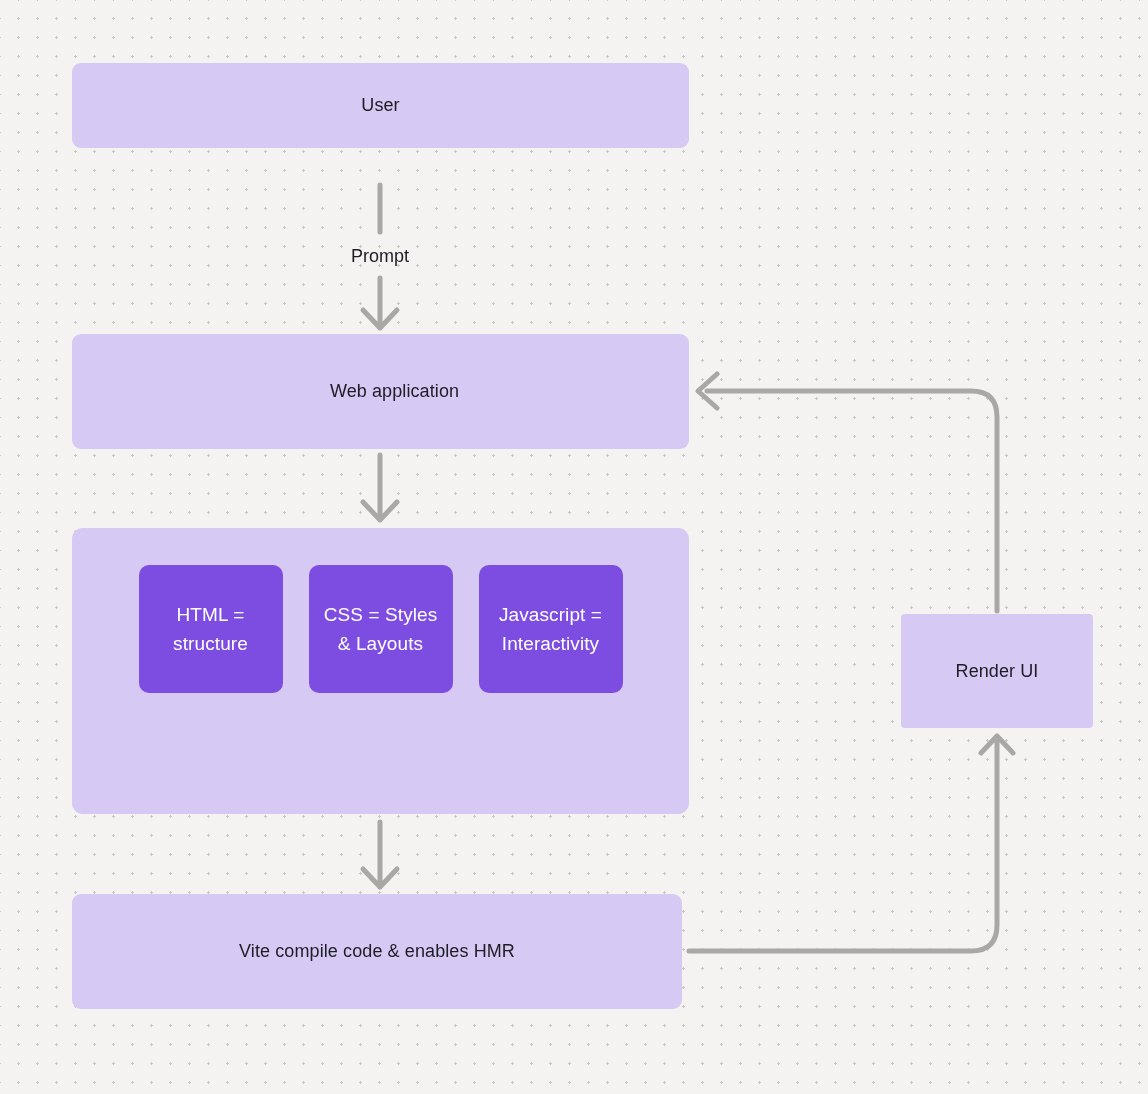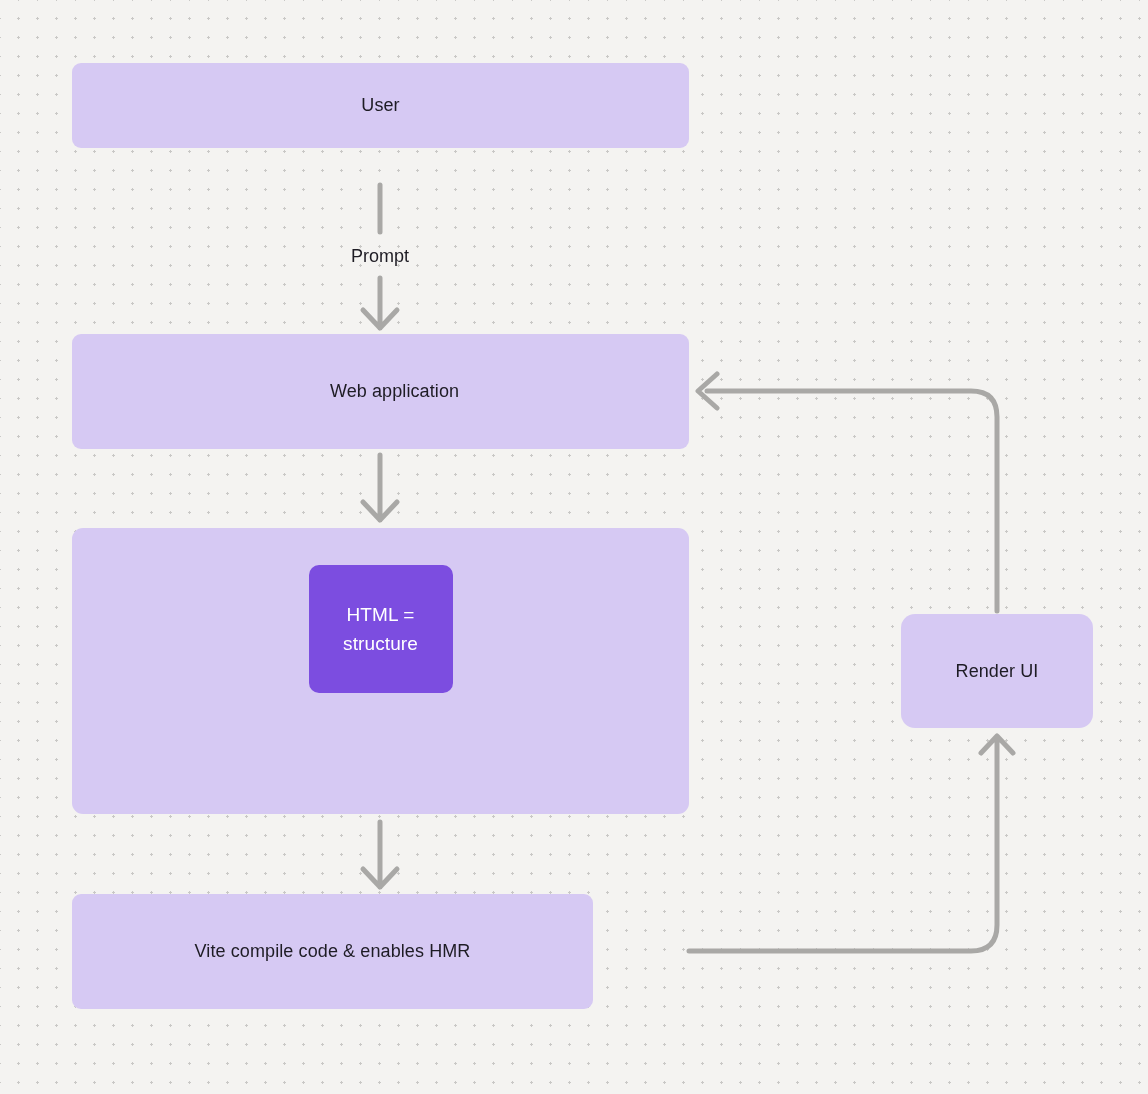--- a/index.html
+++ b/index.html
@@ -62,22 +62,22 @@
     background:var(--inner-node-fill);
     color:var(--inner-node-text);
     border-radius:10px;
     display:flex;align-items:center;justify-content:center;
     text-align:center;
     font-size:19px;
     font-weight:500;
     line-height:29px;
     white-space:pre-line;
   }
-  .node-vite{left:72px;top:894px;width:521px;height:115px;text-align:right;}
-  .node-render-ui{left:901px;top:614px;width:192px;height:114px;border-radius:14px;}
+  .node-vite{left:72px;top:894px;width:610px;height:115px;text-align:right;}
+  .node-render-ui{left:901px;top:614px;width:192px;height:114px;border-radius:4px;}
   .edge-label{
     position:absolute;
     color:var(--text);
     font-size:18px;
     text-align:center;
   }
   .edge-label-prompt{left:310px;top:246px;width:140px;}
 </style>
 </head>
 <body>
@@ -105,20 +105,24 @@
   <div class="edge-label edge-label-prompt">Prompt</div>
 
   <div class="node node-web-application">
     <span>Web application</span>
   </div>
 
   <div class="node node-container">
     <div class="inner-row">
       <div class="inner-node">HTML =
 structure</div>
+      <div class="inner-node">CSS = Styles
+&amp; Layouts</div>
+      <div class="inner-node">Javascript =
+Interactivity</div>
     </div>
 
   </div>
 
   <div class="node node-vite">
     <span>Vite compile code &amp; enables HMR</span>
   </div>
 
   <div class="node node-render-ui">
     <span>Render UI</span>

